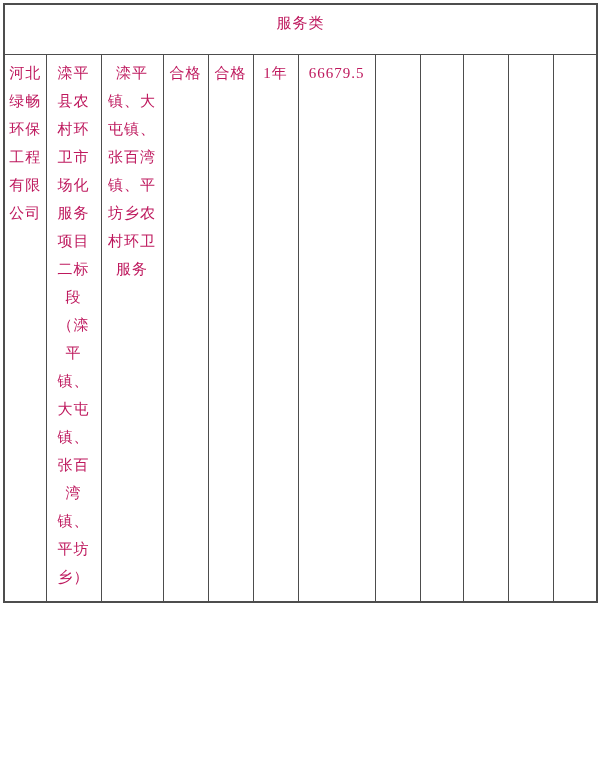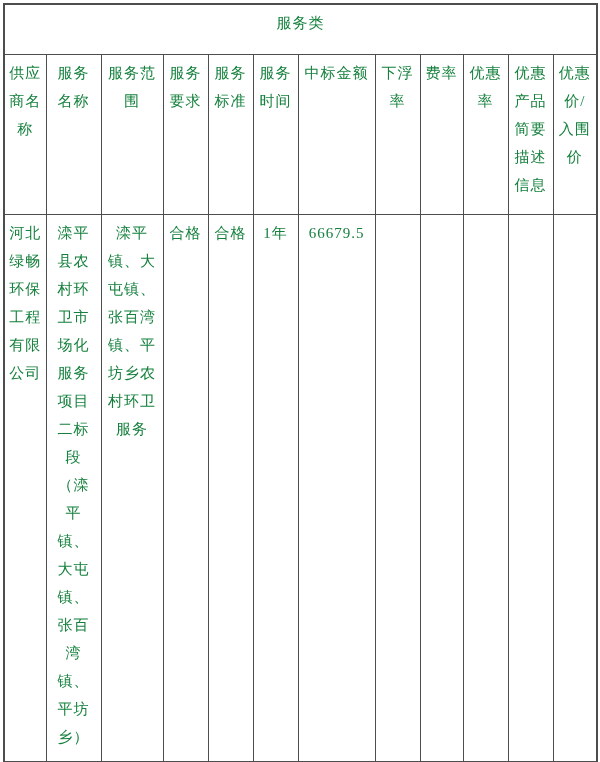--- a/index.html
+++ b/index.html
@@ -24,21 +24,21 @@
     background: #ffffff;
   }
   table.award-table td {
     border: 1px solid #4d4d4d;
     vertical-align: top;
     text-align: center;
     padding: 4px 1px;
     font-size: 15px;
     line-height: 28px;
     letter-spacing: 1px;
-    color: #15803d;
+    color: #be185d;
     white-space: pre-line;
     overflow: hidden;
   }
   td.title-cell {
     height: 41px;
     font-size: 15px;
   }
   tr.header-row td {
     height: 151px;
   }
@@ -62,50 +62,20 @@
       <col style="width:77px">
       <col style="width:45px">
       <col style="width:43px">
       <col style="width:45px">
       <col style="width:45px">
       <col style="width:44px">
     </colgroup>
     <tbody>
       <tr class="title-row">
         <td colspan="12" class="title-cell">服务类</td>
-      </tr>
-      <tr class="header-row">
-        <td>供应
-商名
-称</td>
-        <td>服务
-名称</td>
-        <td>服务范
-围</td>
-        <td>服务
-要求</td>
-        <td>服务
-标准</td>
-        <td>服务
-时间</td>
-        <td>中标金额</td>
-        <td>下浮
-率</td>
-        <td>费率</td>
-        <td>优惠
-率</td>
-        <td>优惠
-产品
-简要
-描述
-信息</td>
-        <td>优惠
-价/
-入围
-价</td>
       </tr>
       <tr class="data-row">
         <td>河北
 绿畅
 环保
 工程
 有限
 公司</td>
         <td>滦平
 县农

